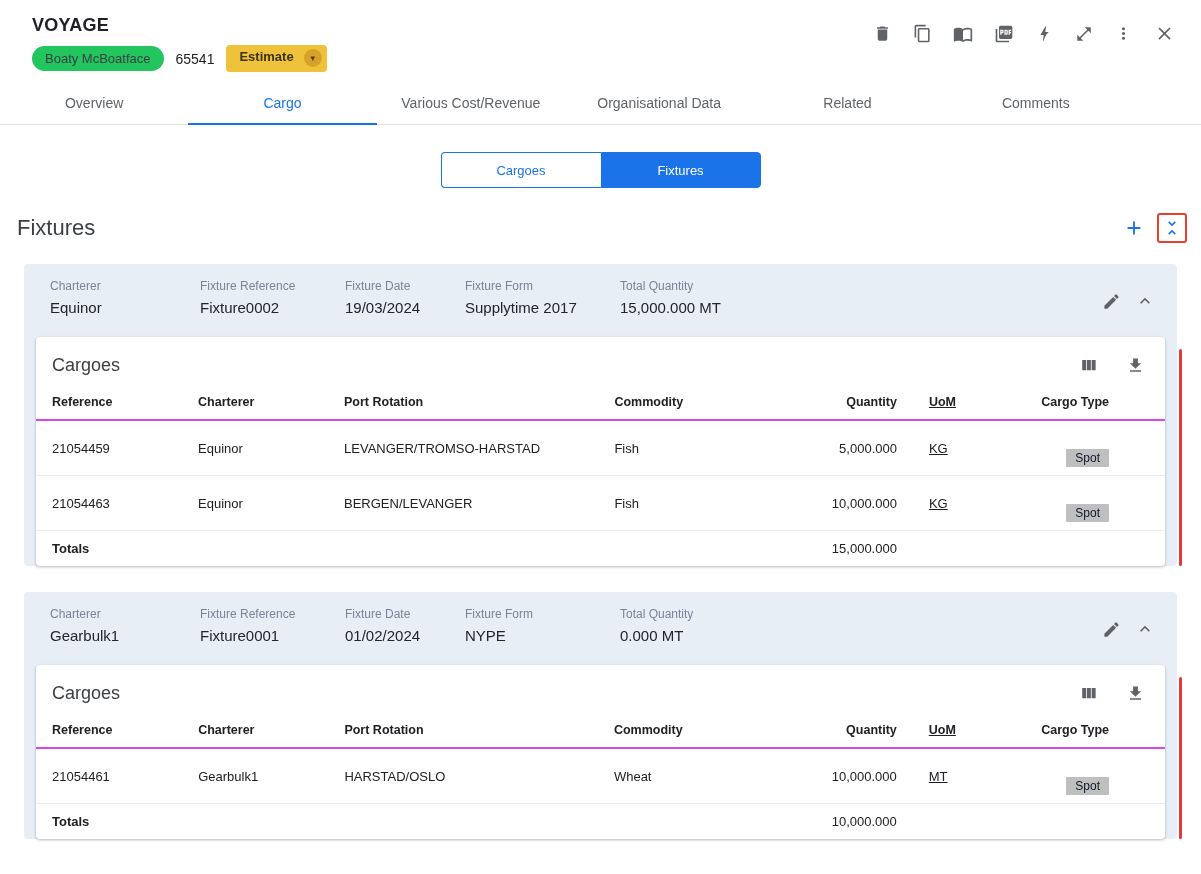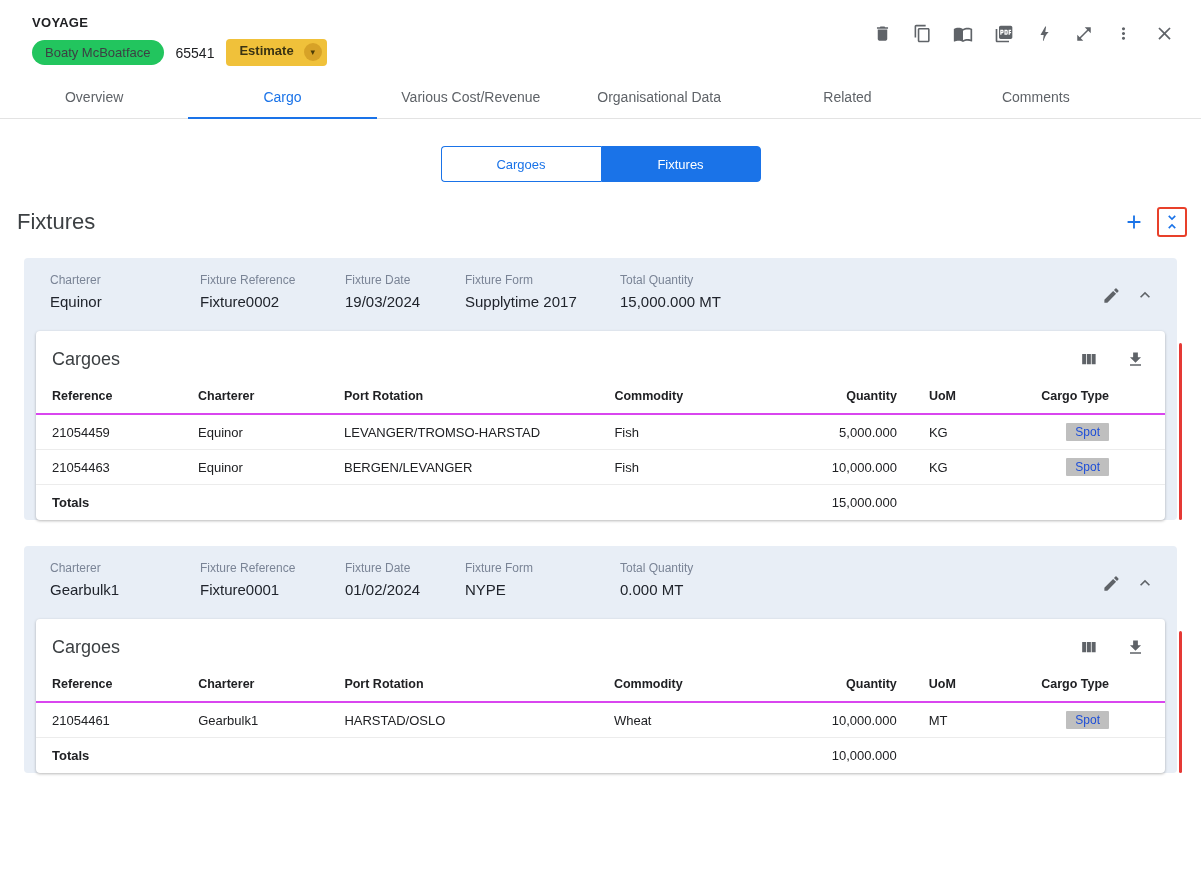--- a/index.html
+++ b/index.html
@@ -13,21 +13,21 @@
   }
   button { font-family: inherit; background: none; border: none; cursor: pointer; }
 
   
   .header-top {
     display: flex;
     justify-content: space-between;
     align-items: flex-start;
     padding: 15px 24px 0 32px;
   }
-  .page-title { font-size: 13px; font-weight: 700; color: #202124; letter-spacing: .3px; }
+  .page-title { font-size: 18px; font-weight: 700; color: #202124; letter-spacing: .3px; }
   .header-sub { display: flex; align-items: center; gap: 12px; margin-top: 9px; }
   .vessel-chip {
     background: #22c55e; border-radius: 13px; padding: 5px 13px;
     font-size: 13px; color: #3c4043;
   }
   .voyage-number { font-size: 14px; color: #202124; }
   .estimate-btn {
     display: inline-flex; gap: 10px;
     background: #f0c13a; border-radius: 4px;
     padding: 4px 5px 4px 13px; font-size: 13px; font-weight: 700; color: #3a3313;
@@ -104,27 +104,27 @@
   .cc-icons { display: flex; align-items: center; gap: 24px; }
   .cc-icons svg { fill: #5f6368; }
 
   table { width: 100%; border-collapse: collapse; font-size: 13px; color: #202124; }
   thead tr { border-bottom: 2px solid #d946ef; }
   tbody tr { border-bottom: 1px solid #ececec; }
   th { font-weight: 700; text-align: left; padding: 10px 16px; font-size: 12.5px; white-space: nowrap; }
   td { padding: 8px 16px; white-space: nowrap; }
   .col-ref { width: 13%; } .col-chart { width: 13%; } .col-port { width: 24%; }
   .col-comm { width: 17%; } .col-qty { width: 11%; text-align: right; }
-  .col-uom { width: 10%; } .col-type { width: 12%; text-align: right; padding-right: 56px; }
+  .col-uom { width: 10%; text-decoration: underline; } .col-type { width: 12%; text-align: right; padding-right: 56px; }
   tfoot td { padding: 10px 16px; }
   .totals-label { font-weight: 700; }
 
   .chip-spot {
-    display: inline-block; background: #bfbfbf; color: #1d4ed8;
-    border-radius: 1px; padding: 2px 9px; font-size: 12px;
+    display: inline-block; background: #bfbfbf; color: #0f172a;
+    border-radius: 1px; padding: 2px 9px; font-size: 12px; margin-top: 20px;
   }
 
   .red-bar {
     position: absolute; right: -5px; top: 85px; bottom: 0;
     width: 3px; background: #e53935; border-radius: 2px;
   }
 </style>
 </head>
 <body>
 

